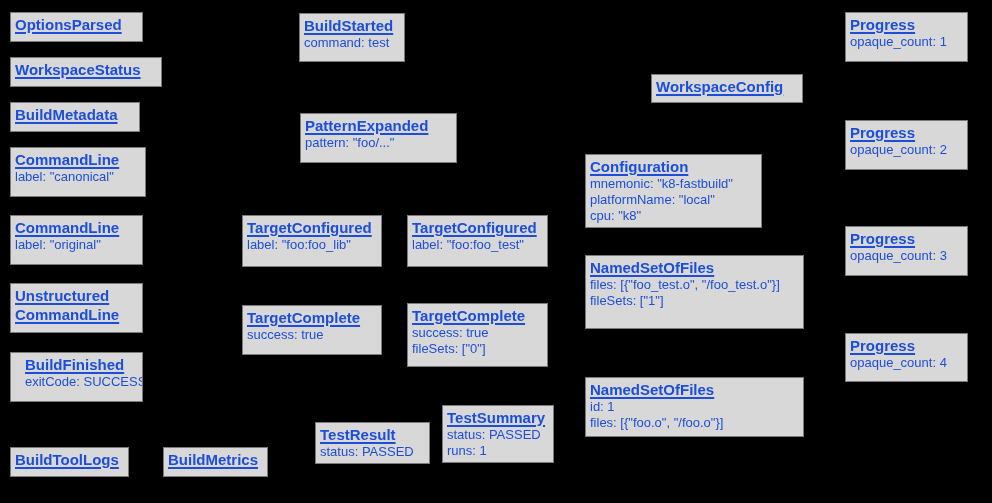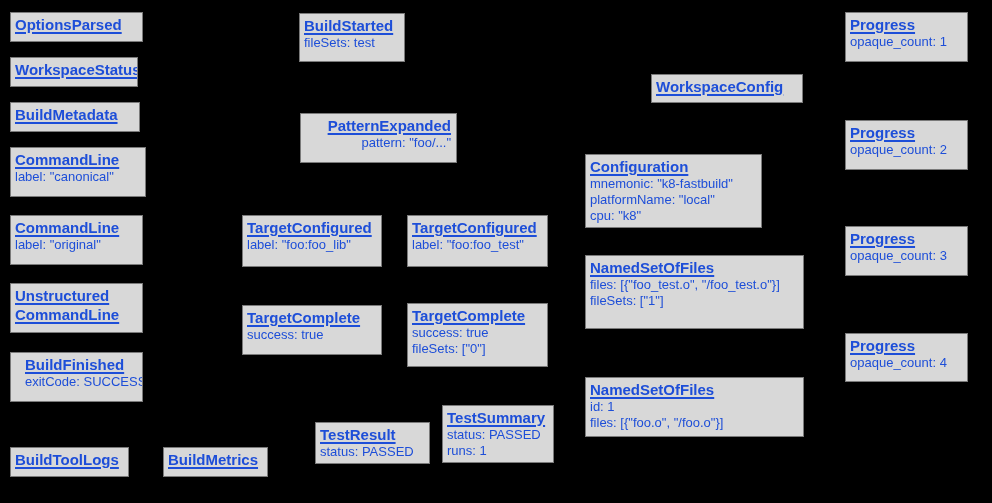--- a/index.html
+++ b/index.html
@@ -44,21 +44,21 @@
 </style>
 </head>
 <body>
 
 <div id="canvas" style="background: rgb(0, 0, 0);">
     <div class="event-box" style="left: 10px; top: 12px; width: 133px; height: 30px; background: rgb(216, 216, 216); border-color: rgb(122, 122, 122);">
       <div class="event-title">
         <span class="title-line">OptionsParsed</span>
       </div>
     </div>
-    <div class="event-box" style="left: 10px; top: 57px; width: 128px; height: 30px; background: rgb(216, 216, 216); border-color: rgb(122, 122, 122);">
+    <div class="event-box" style="left: 10px; top: 57px; width: 152px; height: 30px; background: rgb(216, 216, 216); border-color: rgb(122, 122, 122);">
       <div class="event-title">
         <span class="title-line">WorkspaceStatus</span>
       </div>
     </div>
     <div class="event-box" style="left: 10px; top: 102px; width: 130px; height: 30px; background: rgb(216, 216, 216); border-color: rgb(122, 122, 122);">
       <div class="event-title">
         <span class="title-line">BuildMetadata</span>
       </div>
     </div>
     <div class="event-box" style="left: 10px; top: 147px; width: 136px; height: 50px; background: rgb(216, 216, 216); border-color: rgb(122, 122, 122);">
@@ -92,23 +92,23 @@
     </div>
     <div class="event-box" style="left: 163px; top: 447px; width: 105px; height: 30px; background: rgb(216, 216, 216); border-color: rgb(122, 122, 122);">
       <div class="event-title">
         <span class="title-line">BuildMetrics</span>
       </div>
     </div>
     <div class="event-box" style="left: 299px; top: 13px; width: 106px; height: 49px; background: rgb(216, 216, 216); border-color: rgb(122, 122, 122);">
       <div class="event-title">
         <span class="title-line">BuildStarted</span>
       </div>
-      <div class="event-field">fileSets: test</div>
-    </div>
-    <div class="event-box" style="left: 300px; top: 113px; width: 157px; height: 50px; background: rgb(216, 216, 216); border-color: rgb(122, 122, 122); text-align: right;">
+      <div class="event-field">command: test</div>
+    </div>
+    <div class="event-box" style="left: 300px; top: 113px; width: 157px; height: 50px; background: rgb(216, 216, 216); border-color: rgb(122, 122, 122);">
       <div class="event-title">
         <span class="title-line">PatternExpanded</span>
       </div>
       <div class="event-field">pattern: "foo/..."</div>
     </div>
     <div class="event-box" style="left: 242px; top: 215px; width: 140px; height: 52px; background: rgb(216, 216, 216); border-color: rgb(122, 122, 122);">
       <div class="event-title">
         <span class="title-line">TargetConfigured</span>
       </div>
       <div class="event-field">label: "foo:foo_lib"</div>

